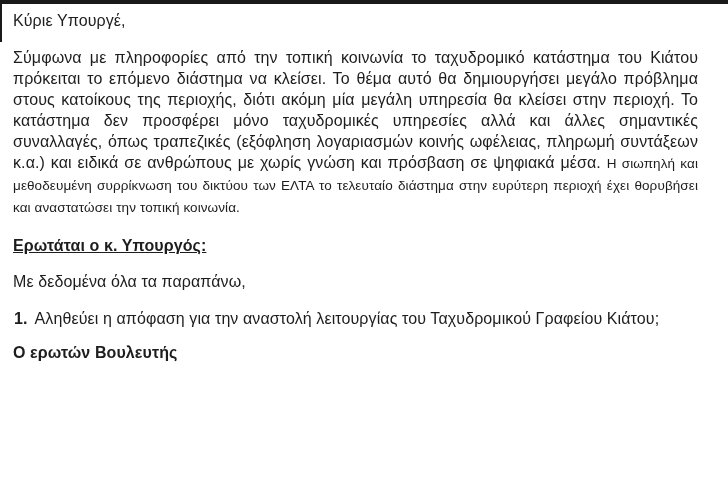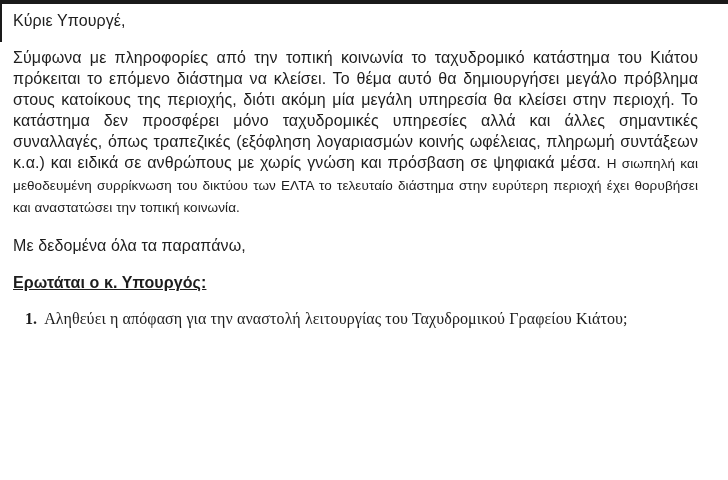--- a/index.html
+++ b/index.html
@@ -53,23 +53,22 @@
   }
   .lead-in {
     margin: 0 0 16px 0;
   }
   .q-heading {
     margin: 0 0 15px 0;
     font-weight: bold;
     text-decoration: underline;
   }
   .question {
-    margin: 0 0 13px 12px;
+    margin: 0 0 13px 1px;
     text-align: justify;
-    font-family: Liberation Serif, serif;
   }
   .q-num {
     font-weight: bold;
     margin-right: 7px;
   }
   .signature {
     margin: 10px 0 0 0;
     font-weight: bold;
   }
 </style>
@@ -81,24 +80,25 @@
 
 <div class="doc">
 
   <p class="line salutation">Κύριε Υπουργέ,</p>
 
   <p class="line body-par">
     <span>Σύμφωνα με πληροφορίες από την τοπική κοινωνία το ταχυδρομικό κατάστημα του Κιάτου πρόκειται το επόμενο διάστημα να κλείσει. Το θέμα αυτό θα δημιουργήσει μεγάλο πρόβλημα στους κατοίκους της περιοχής, διότι ακόμη μία μεγάλη υπηρεσία θα κλείσει στην περιοχή. Το κατάστημα δεν προσφέρει μόνο ταχυδρομικές υπηρεσίες αλλά και άλλες σημαντικές συναλλαγές, όπως τραπεζικές (εξόφληση λογαριασμών κοινής ωφέλειας, πληρωμή συντάξεων κ.α.) και ειδικά σε ανθρώπους με χωρίς γνώση και πρόσβαση σε ψηφιακά μέσα.</span>
     <span class="small-note">Η σιωπηλή και μεθοδευμένη συρρίκνωση του δικτύου των ΕΛΤΑ το τελευταίο διάστημα στην ευρύτερη περιοχή έχει θορυβήσει και αναστατώσει την τοπική κοινωνία.</span>
   </p>
 
+  <p class="line q-heading">Ερωτάται ο κ. Υπουργός:</p>
+
   <p class="line lead-in">Με δεδομένα όλα τα παραπάνω,</p>
-
-  <p class="line q-heading">Ερωτάται ο κ. Υπουργός:</p>
 
   <p class="line question">
     <span class="q-num">1.</span><span>Αληθεύει η απόφαση για την αναστολή λειτουργίας του Ταχυδρομικού Γραφείου Κιάτου;</span>
   </p>
 
 
 
+  <p class="line signature">Ο ερωτών Βουλευτής</p>
 
 </div>
 
 </body></html>

